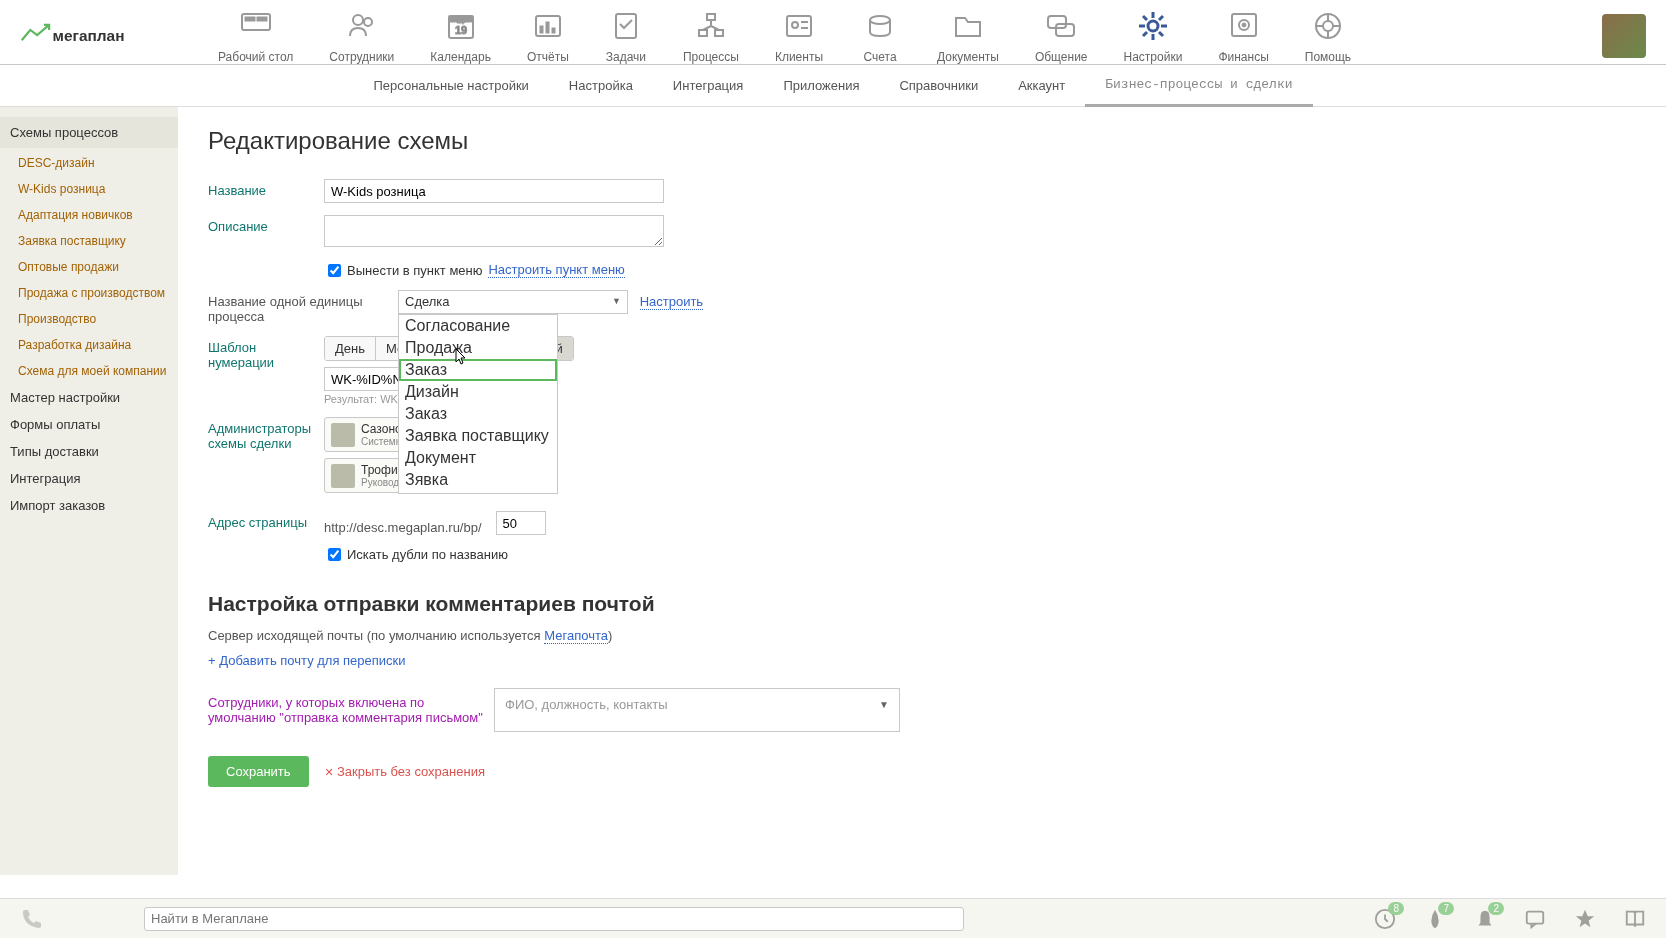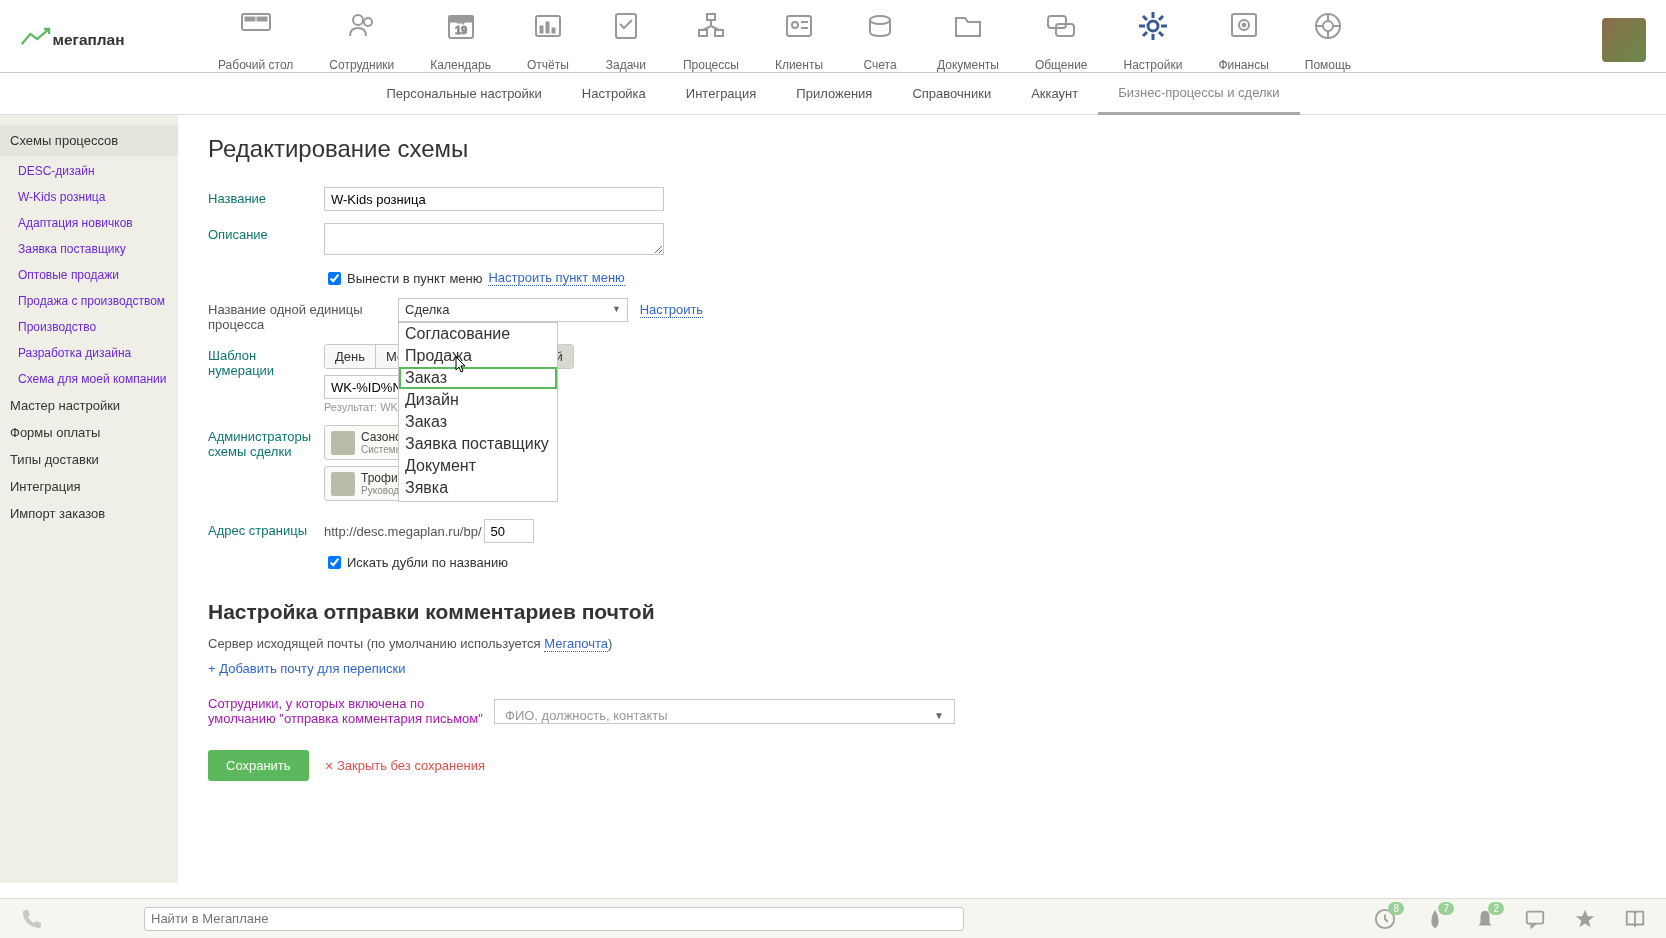--- a/index.html
+++ b/index.html
@@ -6,35 +6,35 @@
 body { font-family: Arial, Helvetica, sans-serif; font-size: 13px; color: #333; background: #fff; }
 a { color: #3366cc; text-decoration: none; }
 a.dotted { border-bottom: 1px dotted #3366cc; }
 
 
 .top-nav { display: flex; align-items: center; padding: 8px 20px 0 20px; border-bottom: 1px solid #c8c8c8; background: #fff; }
 .logo { display: flex; align-items: center; margin-right: 60px; }
 .logo svg { width: 120px; height: 30px; }
 .nav-items { display: flex; flex: 1; }
 .nav-item { display: flex; flex-direction: column; align-items: center; padding: 0 18px; cursor: pointer; color: #666; font-size: 12px; }
-.nav-item .icon { width: 42px; height: 36px; display: flex; align-items: center; justify-content: center; margin-bottom: 14px; }
+.nav-item .icon { width: 42px; height: 36px; display: flex; align-items: center; justify-content: center; margin-bottom: 6px; }
 .nav-item .icon svg { fill: #999; stroke: #999; width: 32px; height: 32px; }
 .nav-item.settings .icon svg { fill: #3a5998; stroke: #3a5998; }
 .avatar { width: 44px; height: 44px; border-radius: 4px; background: linear-gradient(135deg,#8a6d4a,#6b8a4a); margin-left: auto; }
 
 
 .sub-nav { display: flex; justify-content: center; padding: 0; background: #fff; border-bottom: 1px solid #ddd; height: 42px; align-items: center; }
 .sub-nav-item { padding: 12px 20px; color: #555; cursor: pointer; font-size: 13px; }
-.sub-nav-item.active { color: #888; border-bottom: 3px solid #aaa; }
+.sub-nav-item.active { color: #888; border-bottom: 3px solid #aaa; font-family: Liberation Mono, monospace; }
 
 
 .layout { display: flex; min-height: calc(100vh - 170px); background: #f5f4ed; }
 .sidebar { width: 178px; background: #f0efe7; padding-top: 10px; }
 .sidebar-heading { padding: 8px 10px; font-size: 13px; color: #333; background: #e6e5dc; margin-bottom: 2px; }
-.sidebar-item { padding: 6px 6px; font-size: 12px; color: #6d28d9; cursor: pointer; }
+.sidebar-item { padding: 6px 6px; font-size: 12px; color: #a16207; cursor: pointer; }
 .sidebar-item.sub { padding-left: 18px; }
 .sidebar-section { padding: 6px 10px; font-size: 13px; color: #333; cursor: pointer; }
 
 .content { flex: 1; background: #fff; padding: 20px 30px; }
 h1 { font-size: 24px; font-weight: normal; margin-bottom: 24px; }
 
 .form-row { display: flex; margin-bottom: 12px; align-items: flex-start; }
 .form-label { width: 116px; color: #0f766e; padding-top: 4px; font-size: 13px; }
 .form-label-wide { width: 190px; color: #555; padding-top: 4px; font-size: 13px; }
 .form-control { flex: 1; }
@@ -63,31 +63,31 @@
 .template-input { width: 190px; margin-top: 6px; }
 .template-result { font-size: 11px; color: #999; margin-top: 2px; }
 
 .admin-card { display: inline-flex; align-items: center; border: 1px solid #c8c8c8; border-radius: 3px; padding: 4px 6px; margin-right: 6px; margin-bottom: 6px; position: relative; width: 154px; background: #fafaf6; }
 .admin-avatar { width: 24px; height: 24px; background: #bba; margin-right: 6px; border-radius: 2px; }
 .admin-info { display: flex; flex-direction: column; overflow: hidden; }
 .admin-name { font-size: 12px; white-space: nowrap; }
 .admin-role { font-size: 10px; color: #888; white-space: nowrap; overflow: hidden; text-overflow: ellipsis; max-width: 110px; }
 .admin-remove { position: absolute; top: 2px; right: 4px; color: #d9534f; font-size: 12px; cursor: pointer; font-weight: bold; }
 
-.url-row { display: flex; align-items: center; gap: 0; }
+.url-row { display: flex; align-items: flex-end; gap: 12px; }
 .url-prefix { color: #555; }
 .url-input { width: 50px; border: 1px solid #c8c8c8; padding: 2px 4px; margin-left: 2px; }
 
 .section-heading { font-size: 21px; font-weight: bold; margin-top: 30px; margin-bottom: 12px; }
 .mail-text { color: #555; margin-bottom: 10px; }
 .add-mail { color: #3366cc; cursor: pointer; font-size: 13px; }
 .add-mail::before { content: "+ "; }
 
 .employee-label { width: 286px; color: #a21caf; }
-.employee-select { width: 461px; border: 1px solid #c8c8c8; padding: 8px 28px 0 10px; color: #999; background: #fff; position: relative; cursor: pointer; }
+.employee-select { width: 406px; border: 1px solid #c8c8c8; padding: 8px 28px 19px 10px; color: #999; background: #fff; position: relative; cursor: pointer; }
 .employee-select::after { content: "▼"; position: absolute; right: 10px; top: 10px; font-size: 10px; color: #666; }
 
 .action-row { display: flex; align-items: center; gap: 16px; margin-top: 24px; }
 .btn-save { background: #5cb85c; color: #fff; border: none; padding: 8px 18px; border-radius: 3px; cursor: pointer; font-size: 13px; }
 .btn-cancel { color: #d9534f; cursor: pointer; font-size: 13px; }
 .btn-cancel::before { content: "✕ "; font-size: 11px; }
 
 
 .footer-bar { position: fixed; bottom: 0; left: 0; right: 0; height: 40px; background: #f6f6f0; border-top: 1px solid #ddd; display: flex; align-items: center; padding: 0 20px; }
 .phone-icon { width: 24px; height: 24px; margin-right: 100px; opacity: .4; }

